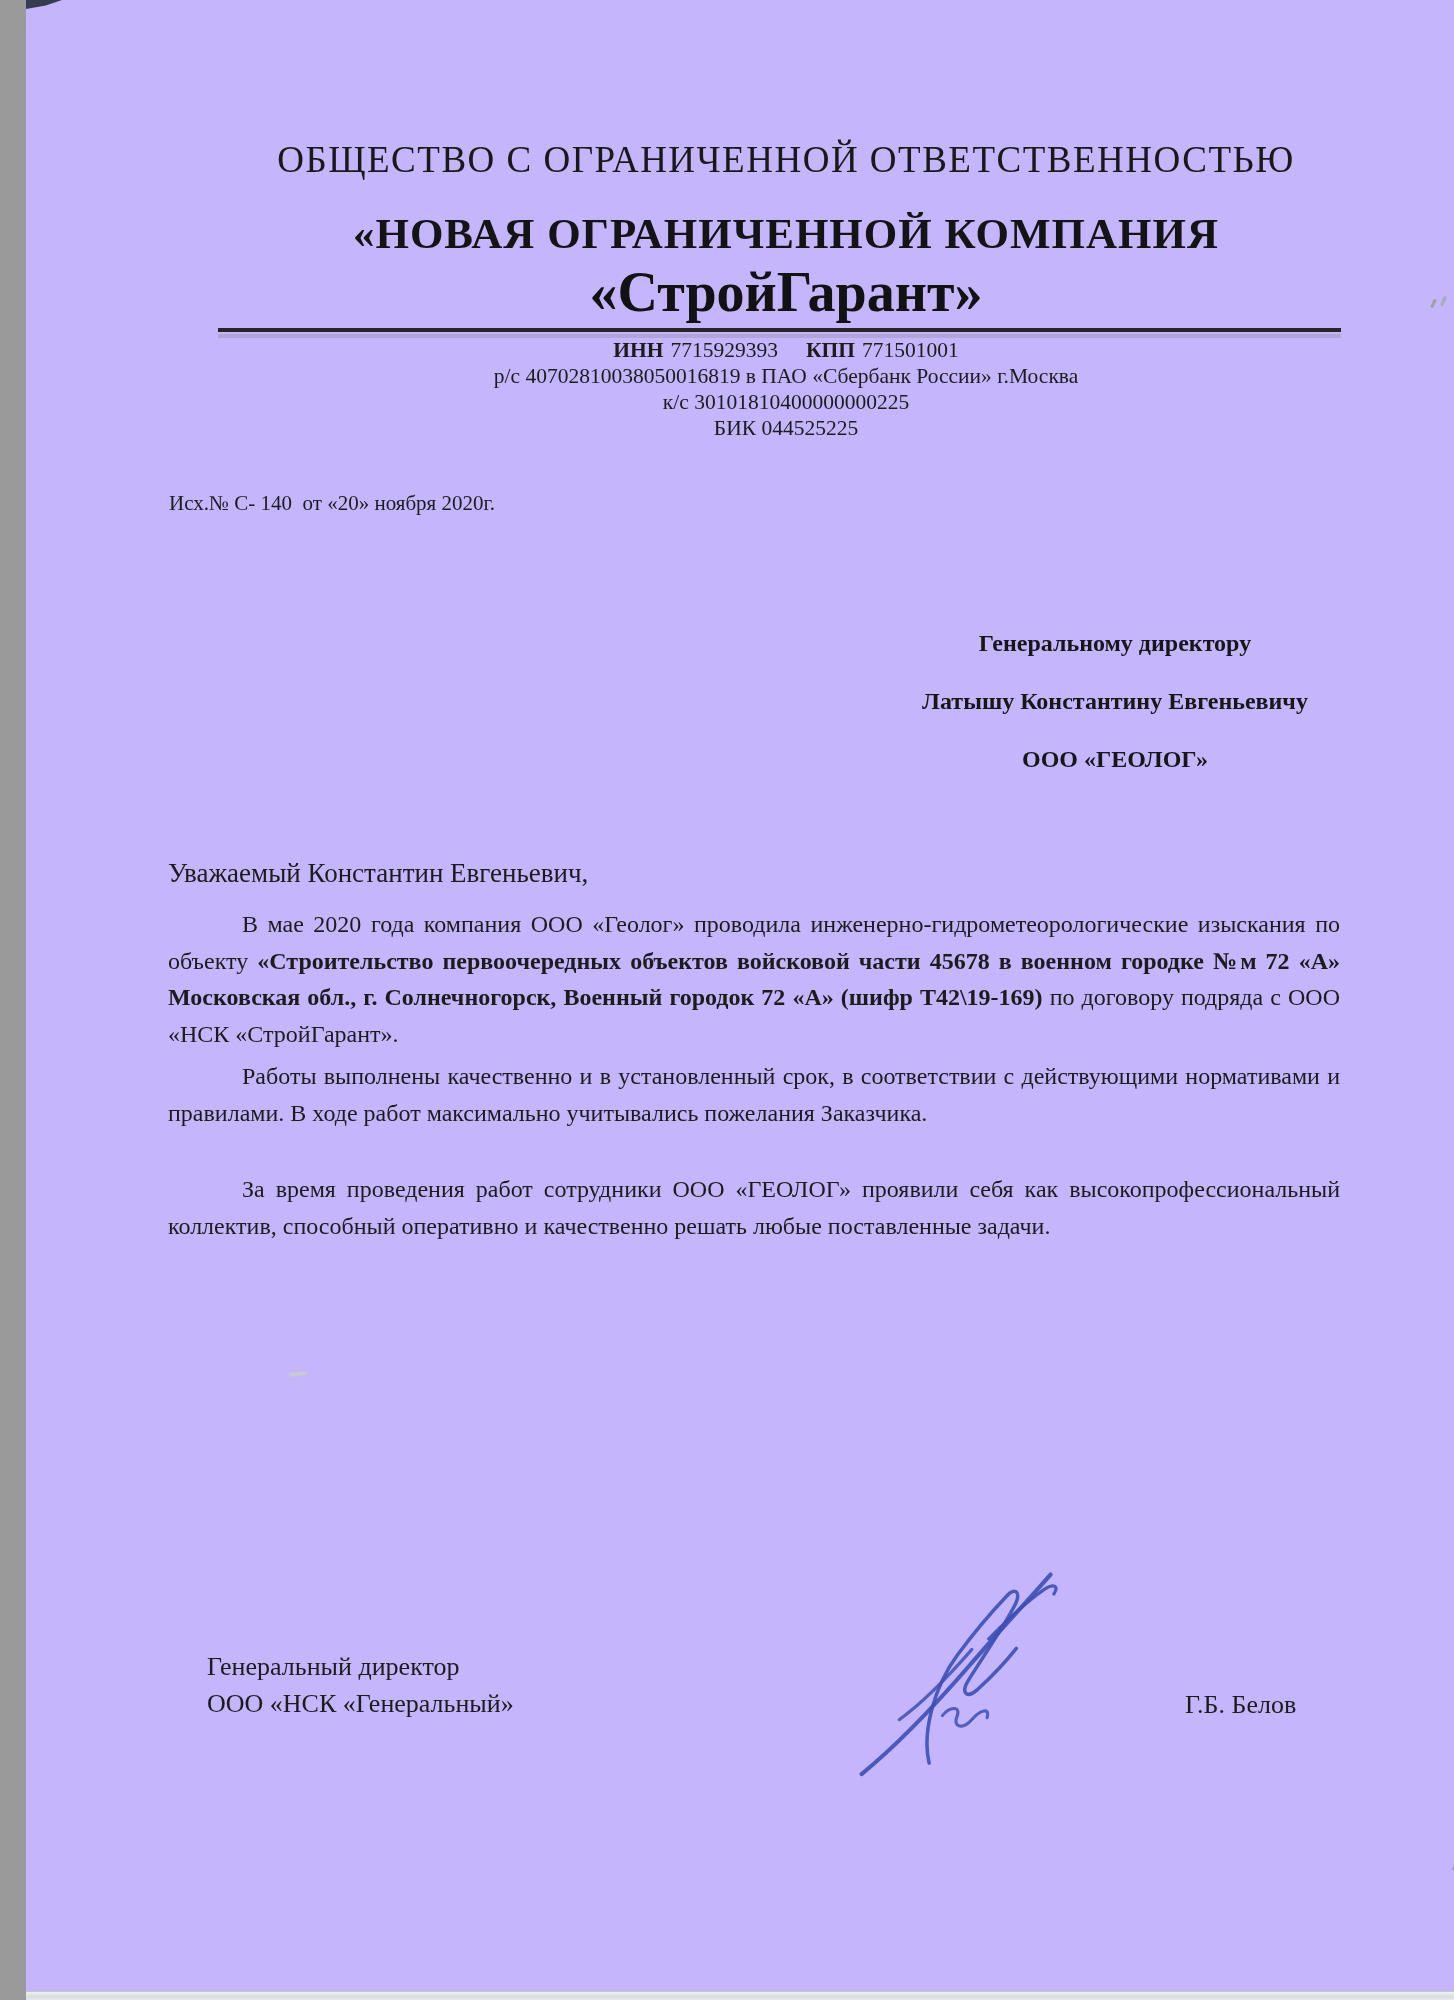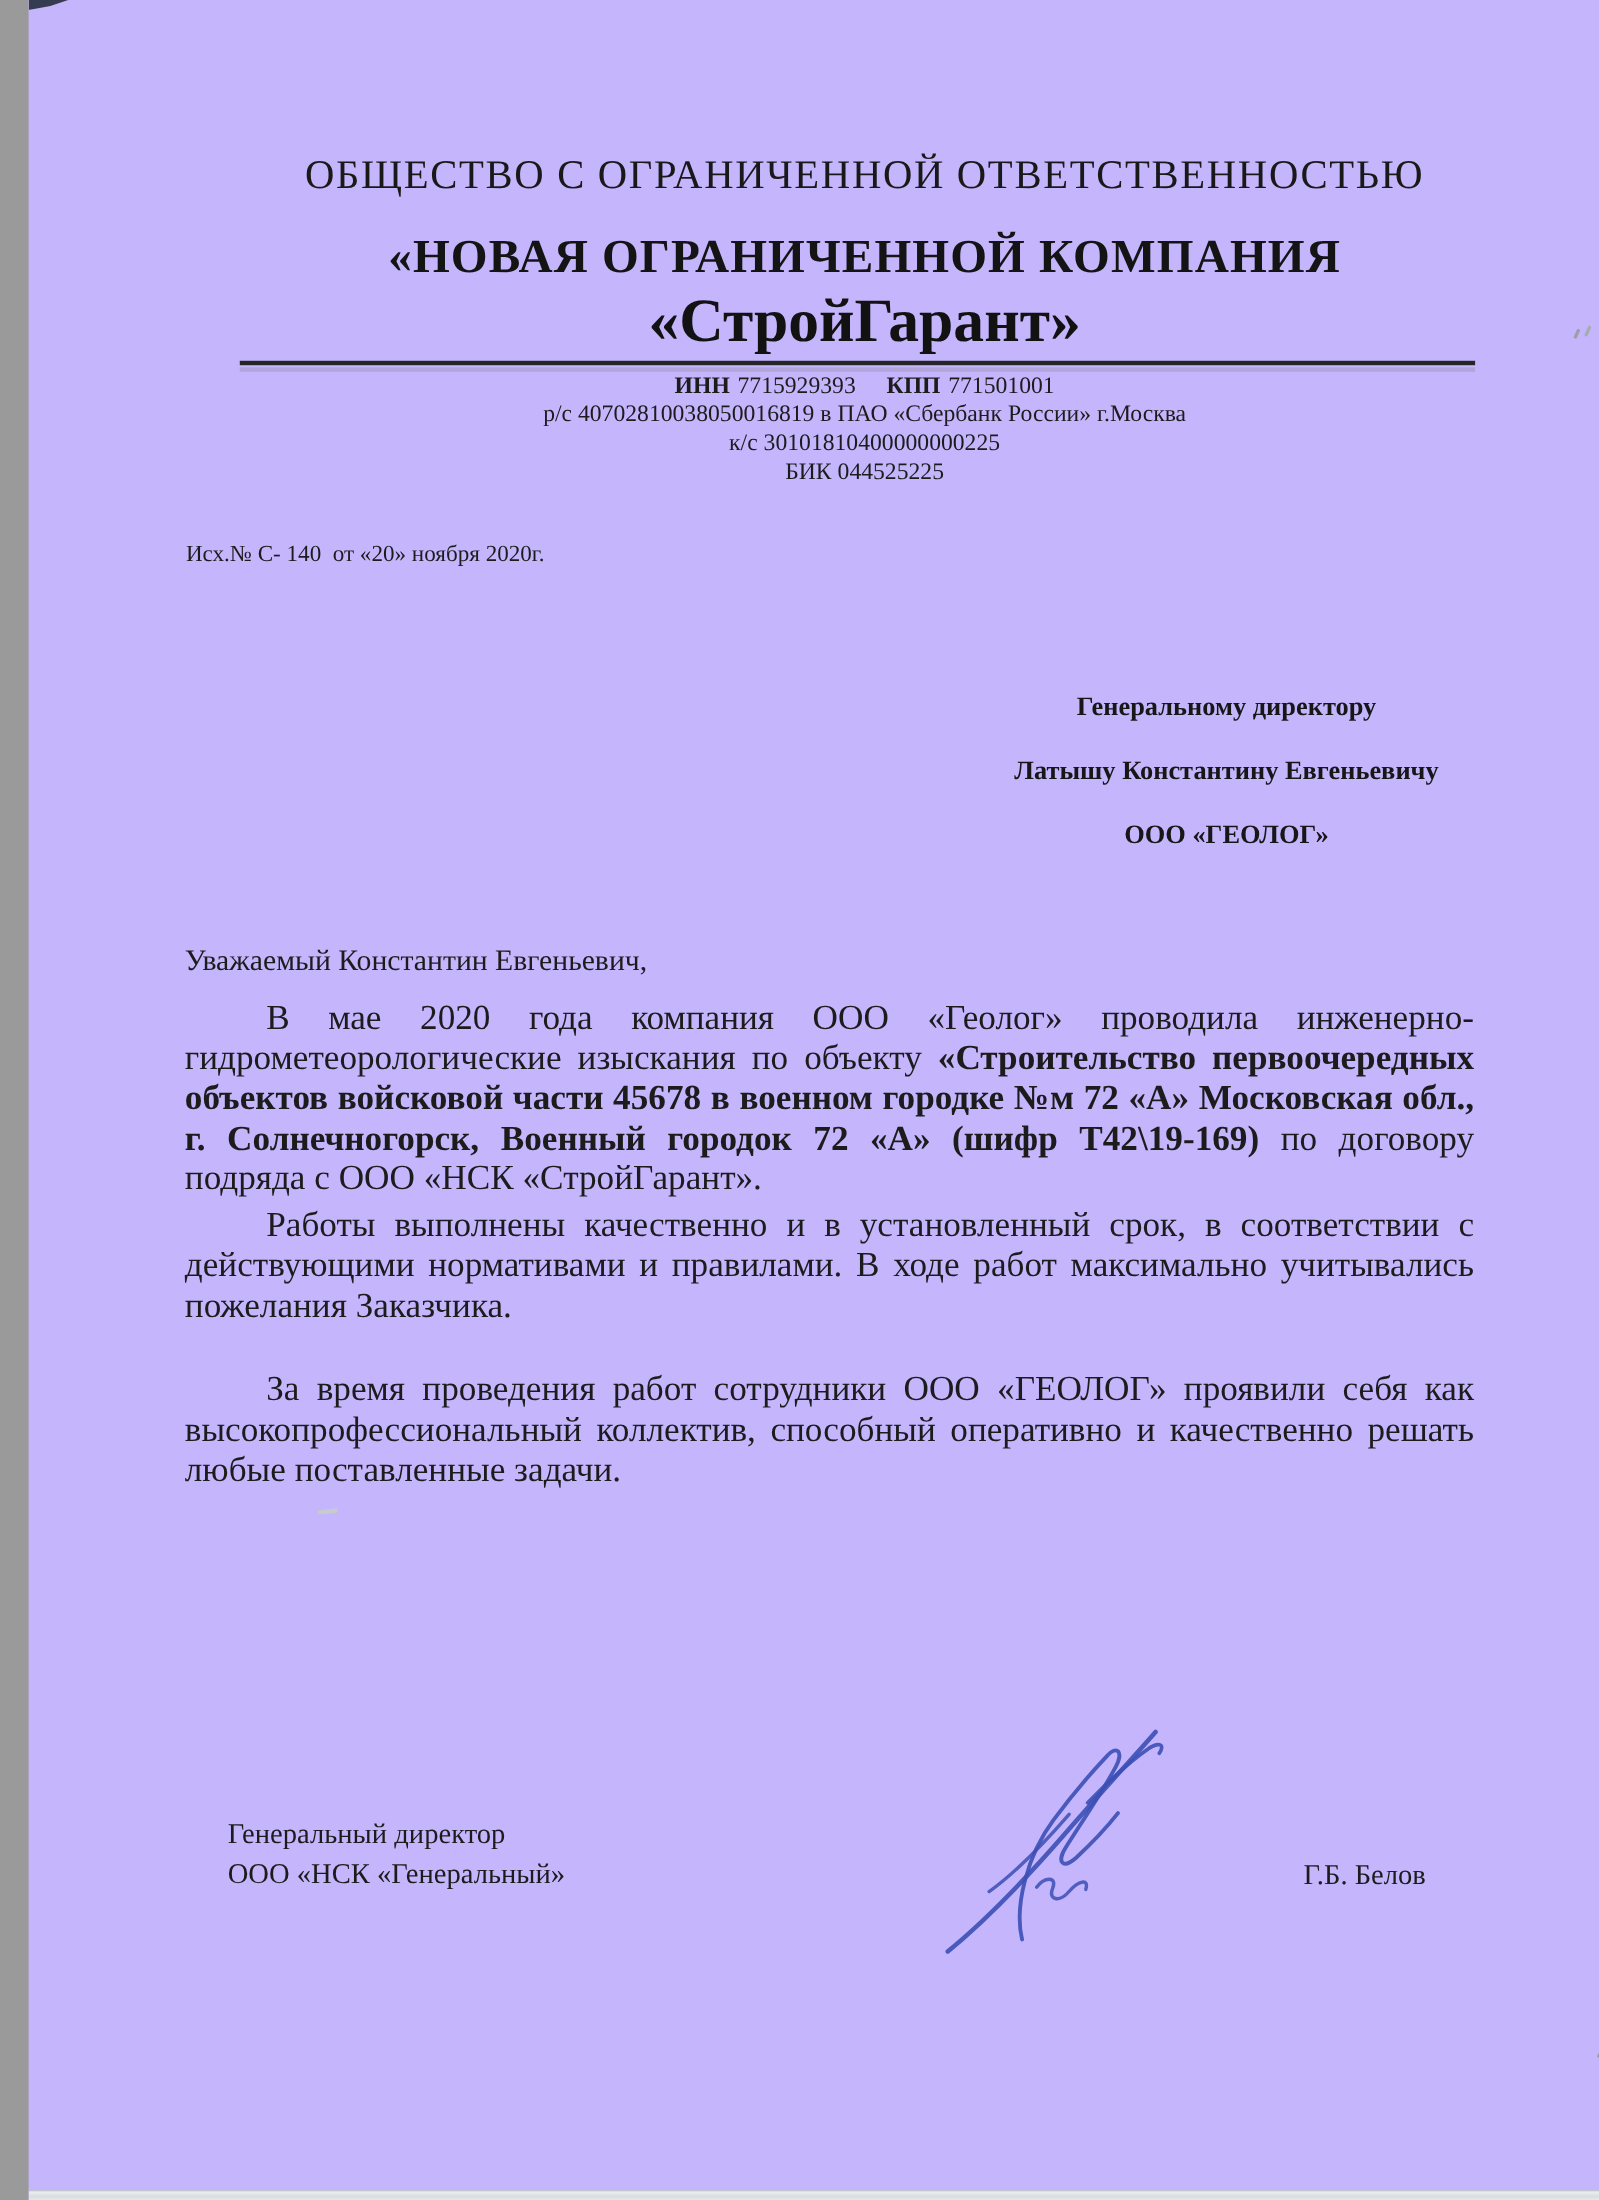--- a/index.html
+++ b/index.html
@@ -29,21 +29,21 @@
   .requisites .sp{display:inline-block;width:7px;}
 
   .ref-line{position:absolute;top:491px;left:143px;font-size:21px;color:#1c1c1c;}
 
   
   .recipient{position:absolute;top:614px;left:856px;width:466px;text-align:center;font-weight:700;font-size:24px;line-height:58px;color:#171717;}
 
   .salutation{position:absolute;top:858px;left:142px;width:1172px;text-align:left;font-size:27px;color:#1c1c1c;}
 
   
-  .letter-body{position:absolute;top:906px;left:142px;width:1172px;font-size:32px;line-height:36.5px;text-align:justify;color:#1c1c1c;}
+  .letter-body{position:absolute;top:906px;left:142px;width:1172px;font-size:24px;line-height:36.5px;text-align:justify;color:#1c1c1c;}
   .letter-body p{margin:0;text-indent:74px;}
   .letter-body p.p2{margin-top:6px;}
   .letter-body p.p3{margin-top:40px;}
 
   
   .sig-title{position:absolute;top:1648px;left:181px;font-size:26px;line-height:37px;color:#1c1c1c;}
   .sig-name{position:absolute;top:1690px;left:1159px;font-size:26px;color:#1c1c1c;}
   .sig-ink{position:absolute;left:808px;top:1558px;width:262px;height:222px;transform:rotate(-4deg);}
   .sig-ink path{fill:none;stroke-linecap:round;stroke-linejoin:round;}
 

